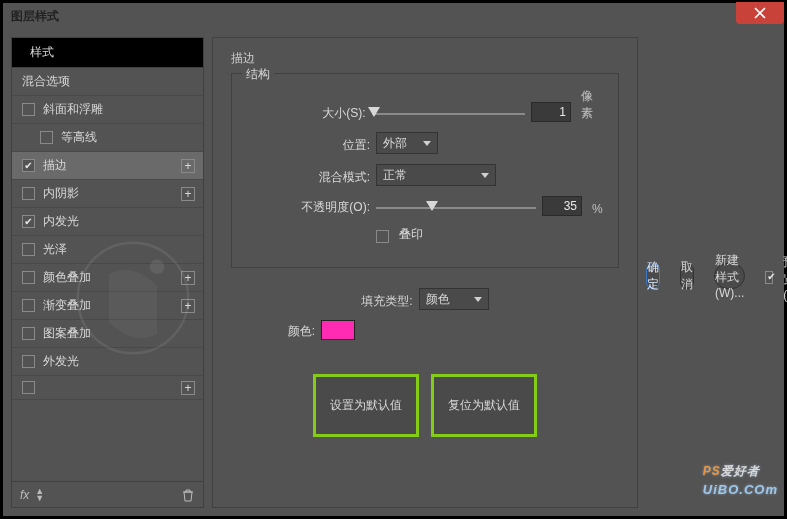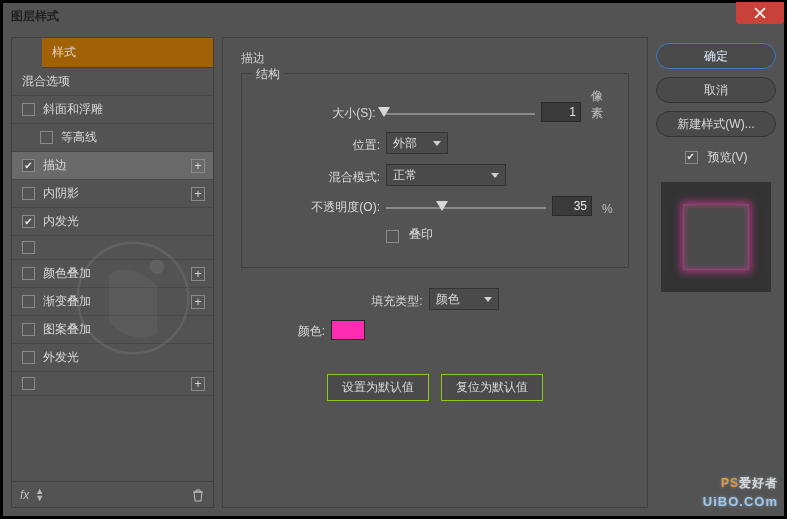--- a/index.html
+++ b/index.html
@@ -4,21 +4,21 @@
 <style>
 * { box-sizing: border-box; margin: 0; padding: 0; font-family: "Microsoft YaHei", Arial, sans-serif; font-size: 12px; color: #d8d8d8; }
 body { background: #2a2631; width: 787px; height: 519px; overflow: hidden; }
 .outer { border: 3px solid #000; width: 787px; height: 519px; position: relative; }
 .titlebar { height: 26px; background: #535353; display: flex; align-items: center; padding-left: 8px; position: relative; }
 .titlebar .title { font-weight: bold; color: #222; }
 .close-btn { position: absolute; right: 0; top: -1px; width: 48px; height: 22px; background: #c9423a; border-bottom-left-radius: 4px; border-bottom-right-radius: 4px; display: flex; align-items: center; justify-content: center; color: #fff; font-size: 16px; cursor: pointer; }
 .dialog-body { background: #535353; height: calc(100% - 26px); padding: 8px; display: flex; gap: 8px; }
 .left-panel { width: 220px; display: flex; flex-direction: column; }
 .left-scroll { flex: 1; border: 1px solid #404040; background: #535353; }
-.lp-header { background: #a16207; padding: 6px 10px; border-bottom: 1px solid #404040; margin-left: 30px; }
+.lp-header { background: #000000; padding: 6px 18px; border-bottom: 1px solid #404040; }
 .lp-row { display: flex; align-items: center; padding: 5px 10px; border-bottom: 1px solid #484848; cursor: pointer; position: relative; }
 .lp-row.sub { padding-left: 28px; }
 .lp-row.selected { background: #6a6a6a; }
 .lp-row .cb { width: 13px; height: 13px; border: 1px solid #8a8a8a; background: #535353; margin-right: 8px; display: flex; align-items: center; justify-content: center; font-size: 10px; line-height: 1; }
 .lp-row .cb.checked::after { content: "✔"; color: #e8e8e8; font-size: 10px; }
 .lp-row .plus { position: absolute; right: 8px; width: 14px; height: 14px; border: 1px solid #8a8a8a; display: flex; align-items: center; justify-content: center; font-size: 12px; line-height: 1; color: #d8d8d8; }
 .lp-row .label { flex: 1; }
 .lp-footer { height: 26px; border: 1px solid #404040; border-top: none; display: flex; align-items: center; padding: 0 8px; gap: 6px; }
 .lp-footer .fx { font-style: italic; color: #bbb; }
 .lp-footer .arrows { font-size: 9px; line-height: 7px; color: #bbb; }
@@ -32,29 +32,29 @@
 .row .lbl { width: 110px; text-align: right; }
 .slider { height: 16px; position: relative; background: transparent; }
 .slider .track { position: absolute; top: 7px; left: 0; right: 0; height: 2px; background: #8a8a8a; }
 .slider .thumb { position: absolute; top: 1px; width: 0; height: 0; border-left: 6px solid transparent; border-right: 6px solid transparent; border-top: 10px solid #d8d8d8; transform: translateX(-6px); }
 .input-num { width: 40px; height: 20px; background: #3a3a3a; border: 1px solid #2a2a2a; color: #e8e8e8; text-align: right; padding-right: 4px; }
 .unit { margin-left: 4px; color: #c0c0c0; }
 .select { height: 22px; background: #4a4a4a; border: 1px solid #333; display: inline-flex; align-items: center; padding: 0 6px; gap: 8px; cursor: pointer; }
 .select .caret { border-left: 4px solid transparent; border-right: 4px solid transparent; border-top: 5px solid #d0d0d0; margin-left: auto; }
 .cb-inline { width: 13px; height: 13px; border: 1px solid #8a8a8a; background: #535353; display: inline-block; vertical-align: middle; margin-right: 4px; }
 .color-swatch { width: 34px; height: 20px; background: #ff2bb3; border: 1px solid #222; cursor: pointer; }
-.btn-small { background: #4a4a4a; border: 1px solid #84cc16; padding: 4px 14px; cursor: pointer; }
+.btn-small { background: #4a4a4a; border: 3px solid #84cc16; padding: 20px 14px; cursor: pointer; }
 .btn-row { display: flex; gap: 12px; justify-content: center; margin-top: 20px; }
-.right-panel { width: 130px; display: flex; flex-direction: column; gap: 8px; align-items: center; padding-top: 6px; }
+.right-panel { width: 130px; display: flex; flex-direction: row; gap: 20px; align-items: center; padding-top: 6px; }
 .btn-main { width: 120px; height: 26px; border: 1px solid #333; border-radius: 13px; display: flex; align-items: center; justify-content: center; cursor: pointer; background: #4a4a4a; }
 .btn-main.primary { border-color: #3a78c8; color: #e0ecff; }
 .preview-cb { display: flex; align-items: center; gap: 6px; margin-top: 4px; }
 .preview-box { width: 110px; height: 110px; background: #333; margin-top: 8px; display: flex; align-items: center; justify-content: center; }
 .preview-inner { width: 66px; height: 66px; background: #4a4a4a; box-shadow: 0 0 8px 2px rgba(255,60,180,0.6), inset 0 0 6px rgba(255,60,180,0.4); border: 1px solid rgba(255,60,180,0.35); }
-.watermark { position: absolute; right: 6px; bottom: 6px; font-size: 16px; font-weight: bold; color: #1f5f9f; text-shadow: 0 0 3px rgba(180,220,255,0.5); letter-spacing: 1px; pointer-events: none; text-align: right; }
+.watermark { position: absolute; right: 6px; bottom: 18px; font-size: 16px; font-weight: bold; font-style: italic; color: #1f5f9f; text-shadow: 0 0 3px rgba(180,220,255,0.5); letter-spacing: 1px; pointer-events: none; }
 .watermark .ps { color: #e8963f; }
 .bg-watermark { position: absolute; left: 70px; top: 235px; width: 120px; height: 120px; pointer-events: none; opacity: 0.08; }
 </style>
 </head>
 <body>
 
 <div class="outer">
   <div class="titlebar">
     <span class="title">图层样式</span>
     <div class="close-btn">
@@ -90,20 +90,21 @@
               <span class="cb"></span>
               <span class="label">内阴影</span>
               <span class="plus">+</span>
             </div>
             <div class="lp-row">
               <span class="cb checked"></span>
               <span class="label">内发光</span>
             </div>
             <div class="lp-row">
               <span class="cb"></span>
+              <span class="label">光泽</span>
             </div>
             <div class="lp-row">
               <span class="cb"></span>
               <span class="label">颜色叠加</span>
               <span class="plus">+</span>
             </div>
             <div class="lp-row">
               <span class="cb"></span>
               <span class="label">渐变叠加</span>
               <span class="plus">+</span>

